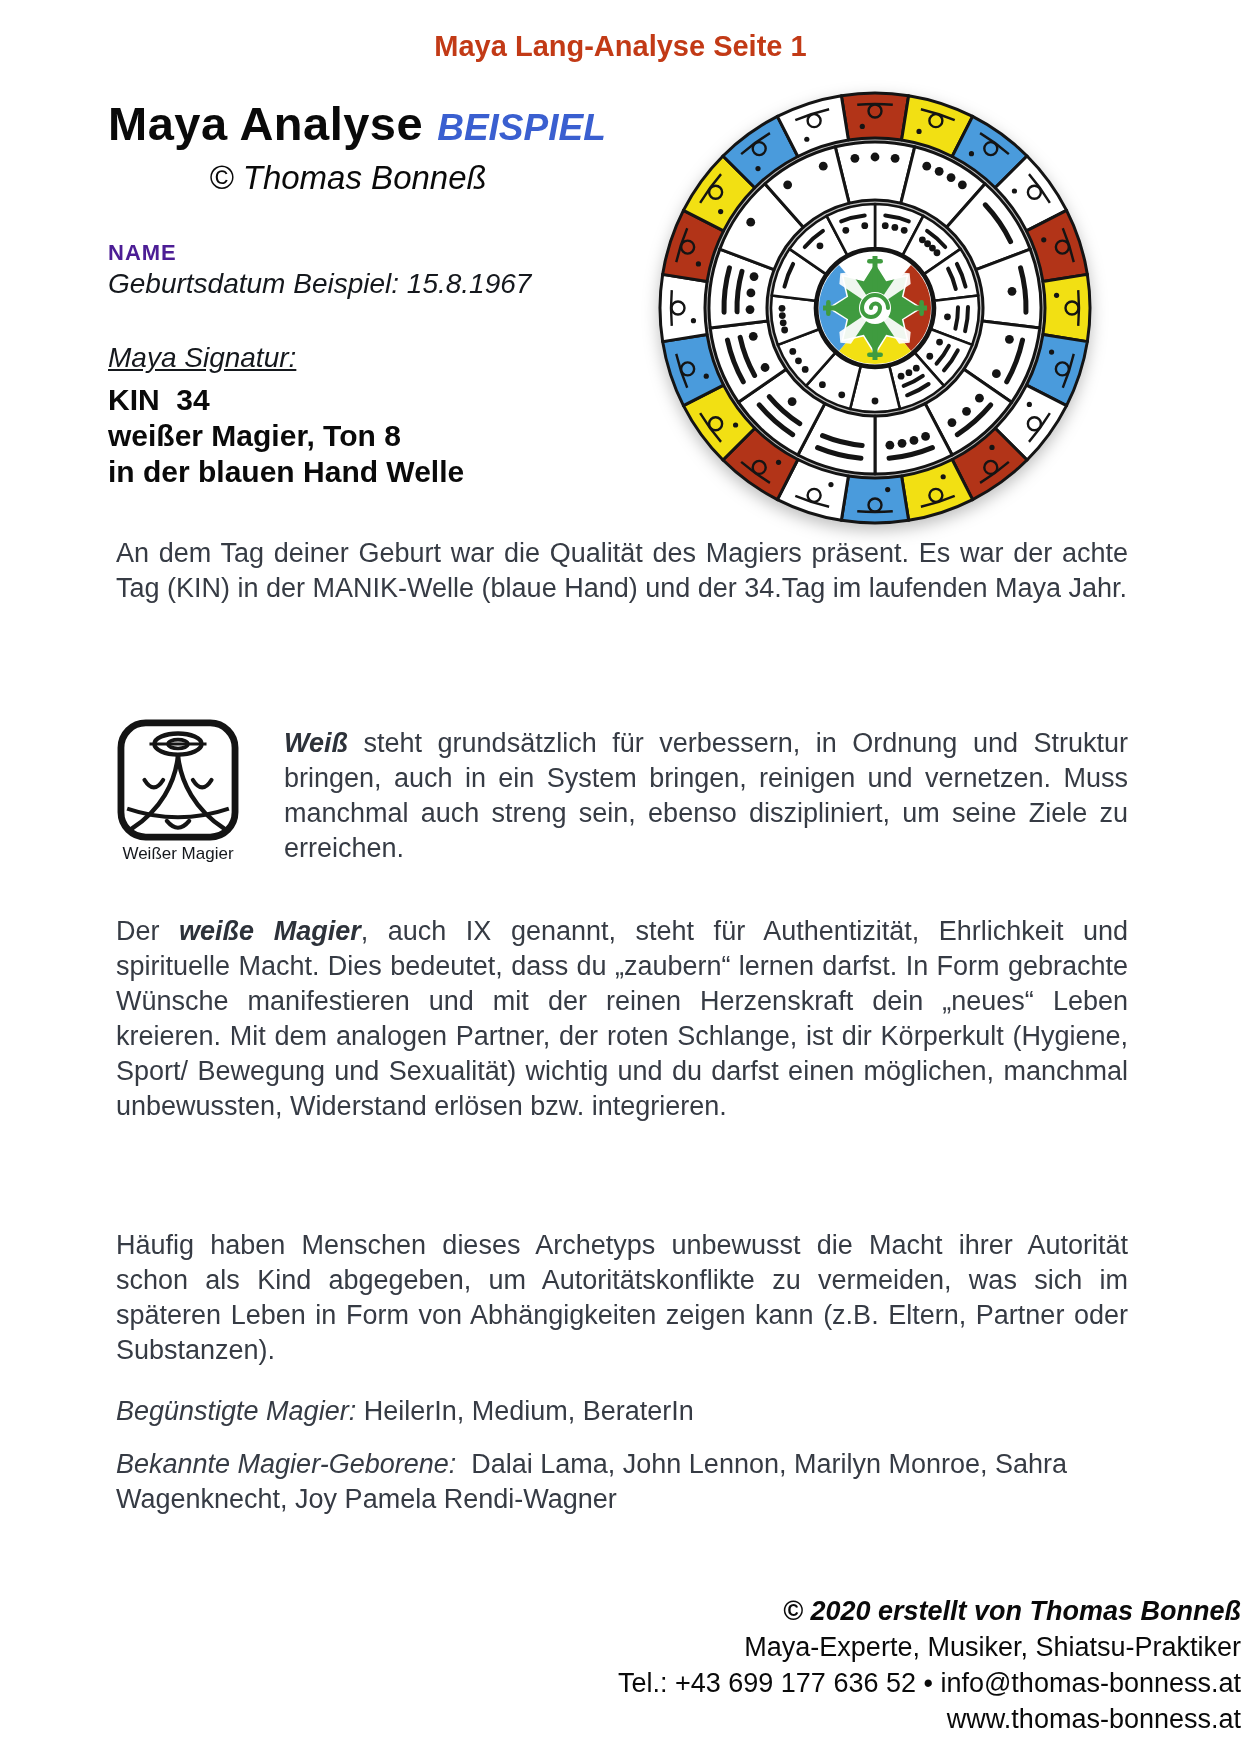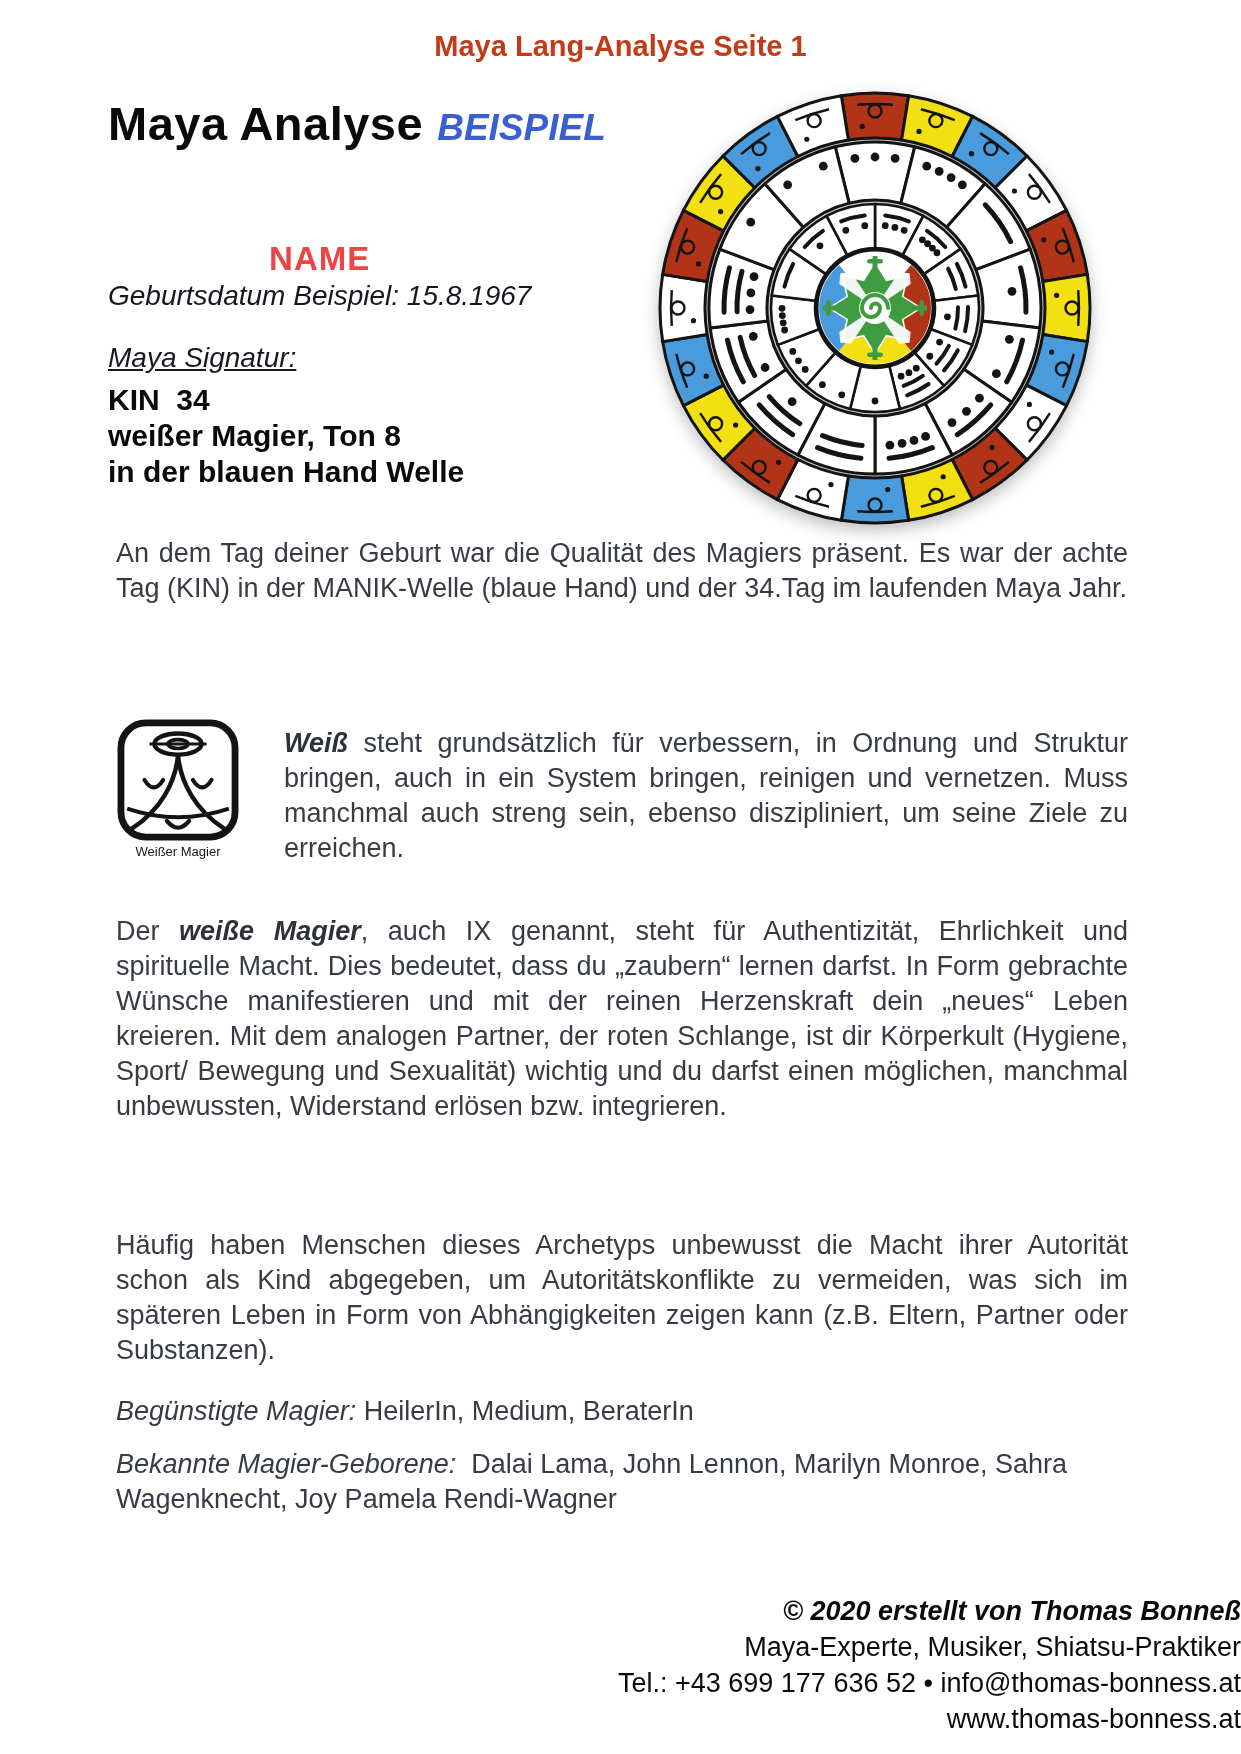--- a/index.html
+++ b/index.html
@@ -16,36 +16,36 @@
     position:absolute;top:30px;left:0;width:100%;
     text-align:center;font-size:29px;font-weight:bold;
     color:#c23a16;
   }
   .title-block{position:absolute;left:108px;top:96px;width:600px;}
   .title-line{white-space:nowrap;}
   .main-title{font-size:47px;font-weight:bold;color:#0a0a0a;letter-spacing:0.5px;}
   .beispiel{font-size:37px;font-weight:bold;font-style:italic;color:#3a5fd0;margin-left:14px;}
   .copyright{font-size:33px;font-style:italic;color:#0a0a0a;margin-top:8px;width:480px;text-align:center;}
   .name-block{position:absolute;left:108px;top:240px;}
-  .name-label{font-size:33px;font-weight:bold;color:#ef4444;letter-spacing:1px;text-align:center;}
+  .name-label{font-size:22px;font-weight:bold;color:#4c1d95;letter-spacing:1px;}
   .birthdate{font-size:28px;font-style:italic;margin-top:2px;color:#15181d;}
   .signature-block{position:absolute;left:108px;top:342px;}
   .signature-label{font-size:28px;font-style:italic;text-decoration:underline;color:#15181d;}
   .sig-line{font-size:30px;font-weight:bold;line-height:36px;color:#0a0a0a;}
   .sig-line.first{margin-top:8px;}
   .pre{white-space:pre-wrap;}
   .mandala{position:absolute;left:645px;top:78px;width:460px;height:460px;}
   .mandala svg{width:100%;height:100%;filter:drop-shadow(0 6px 8px rgba(0,0,0,0.25));}
   .content{position:absolute;left:108px;top:528px;width:1028px;color:#363b44;}
   .content p{margin:8px;font-size:27px;line-height:35px;}
   .just{text-align:justify;}
   .glyph-row{display:flex;gap:28px;align-items:flex-start;margin-top:112px;}
   .glyph-figure{width:140px;flex:0 0 140px;text-align:center;}
   .glyph-figure svg{width:124px;height:124px;display:block;margin:0 auto;}
-  .glyph-caption{font-size:13px;color:#15181d;margin-top:2px;}
+  .glyph-caption{font-size:17px;color:#15181d;margin-top:2px;}
   .lead-bold-italic{font-weight:bold;font-style:italic;color:#2d323a;}
   .p-magier{margin-top:40px !important;}
   .p-haeufig{margin-top:104px !important;}
   .p-berufe{margin-top:26px !important;}
   .p-bekannte{margin-top:18px !important;}
   .inline-italic{font-style:italic;}
   .footer{position:absolute;top:1593px;left:0;width:100%;text-align:right;color:#0a0a0a;}
   .footer div{font-size:27px;line-height:36px;}
   .footer .f1{font-weight:bold;font-style:italic;}
 </style>
@@ -53,20 +53,21 @@
 <body>
 
 <div class="page">
 
   <div class="header-title">Maya Lang-Analyse Seite 1</div>
 
   <div class="title-block">
     <div class="title-line">
       <span class="main-title">Maya Analyse</span><span class="beispiel">BEISPIEL</span>
     </div>
+    <div class="copyright">© Thomas Bonneß</div>
   </div>
 
   <div class="name-block">
     <div class="name-label">NAME</div>
     <div class="birthdate">Geburtsdatum Beispiel: 15.8.1967</div>
   </div>
 
   <div class="signature-block">
     <div class="signature-label">Maya Signatur:</div>
     <div class="sig-line first pre">KIN  34</div>

